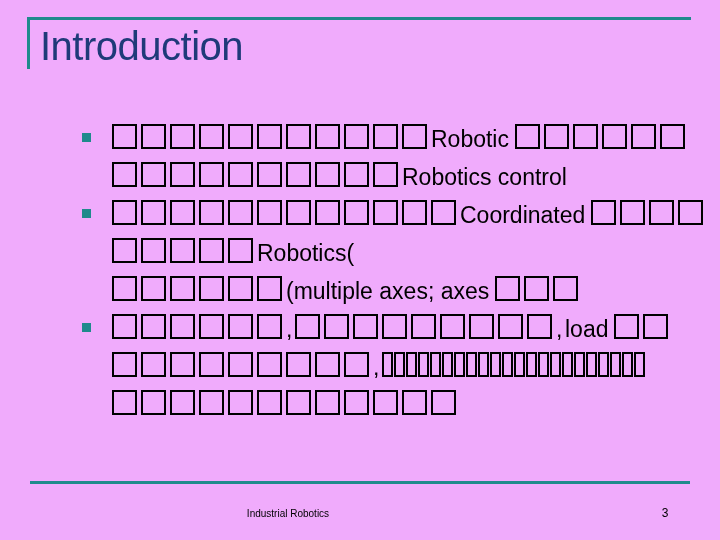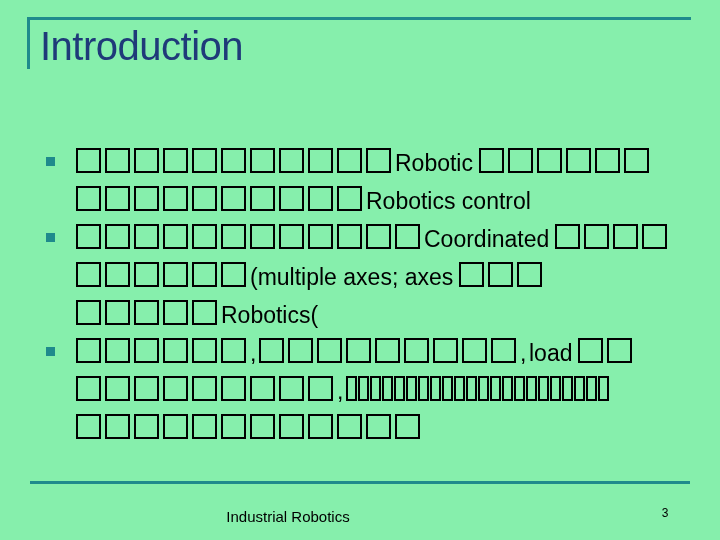--- a/index.html
+++ b/index.html
@@ -4,21 +4,21 @@
 <style>
   html, body {
     margin: 0;
     padding: 0;
     background: #ffffff;
   }
   #slide {
     position: relative;
     width: 720px;
     height: 540px;
-    background: #86efac;
+    background: #f0abfc;
     overflow: hidden;
     font-family: "Liberation Sans", sans-serif;
   }
 
   
   #title-rule-top {
     position: absolute;
     left: 27px;
     top: 17px;
     width: 664px;
@@ -41,22 +41,23 @@
     line-height: 48px;
     color: #1F3A79;
     letter-spacing: -0.5px;
     white-space: nowrap;
   }
 
   
   #body {
     position: absolute;
     left: 0;
-    top: 144px;
+    top: 120px;
     width: 580px;
+    padding-left: 36px;
   }
   .bullet-row {
     position: relative;
     margin: 0;
     padding: 0 0 0 76px;
   }
   .bullet-marker {
     position: absolute;
     left: 46px;
     top: 13px;
@@ -110,21 +111,21 @@
     width: 660px;
     height: 3px;
     background: #1F8A8C;
   }
   #footer-text {
     position: absolute;
     left: 0;
     top: 508px;
     width: 576px;
     text-align: center;
-    font-size: 15px;
+    font-size: 10px;
     color: #000000;
   }
   #page-number {
     position: absolute;
     left: 640px;
     top: 506px;
     width: 50px;
     text-align: center;
     font-size: 12px;
     color: #000000;
@@ -144,22 +145,22 @@
         <span class="bullet-marker"></span>
         <div class="bullet-body">
           <div class="line"><span class="tofu"></span><span class="tofu"></span><span class="tofu"></span><span class="tofu"></span><span class="tofu"></span><span class="tofu"></span><span class="tofu"></span><span class="tofu"></span><span class="tofu"></span><span class="tofu"></span><span class="tofu"></span><span class="lat">Robotic</span><span class="sep"></span><span class="tofu"></span><span class="tofu"></span><span class="tofu"></span><span class="tofu"></span><span class="tofu"></span><span class="tofu"></span></div>
           <div class="line"><span class="tofu"></span><span class="tofu"></span><span class="tofu"></span><span class="tofu"></span><span class="tofu"></span><span class="tofu"></span><span class="tofu"></span><span class="tofu"></span><span class="tofu"></span><span class="tofu"></span><span class="lat">Robotics control</span><span class="sep"></span></div>
         </div>
       </div>
       <div class="bullet-row">
         <span class="bullet-marker"></span>
         <div class="bullet-body">
           <div class="line"><span class="tofu"></span><span class="tofu"></span><span class="tofu"></span><span class="tofu"></span><span class="tofu"></span><span class="tofu"></span><span class="tofu"></span><span class="tofu"></span><span class="tofu"></span><span class="tofu"></span><span class="tofu"></span><span class="tofu"></span><span class="lat">Coordinated</span><span class="sep"></span><span class="tofu"></span><span class="tofu"></span><span class="tofu"></span><span class="tofu"></span></div>
+          <div class="line"><span class="tofu"></span><span class="tofu"></span><span class="tofu"></span><span class="tofu"></span><span class="tofu"></span><span class="lat">Robotics(</span><span class="sep"></span></div>
           <div class="line"><span class="tofu"></span><span class="tofu"></span><span class="tofu"></span><span class="tofu"></span><span class="tofu"></span><span class="tofu"></span><span class="lat">(multiple axes; axes</span><span class="sep"></span><span class="tofu"></span><span class="tofu"></span><span class="tofu"></span></div>
-          <div class="line"><span class="tofu"></span><span class="tofu"></span><span class="tofu"></span><span class="tofu"></span><span class="tofu"></span><span class="lat">Robotics(</span><span class="sep"></span></div>
         </div>
       </div>
       <div class="bullet-row">
         <span class="bullet-marker"></span>
         <div class="bullet-body">
           <div class="line"><span class="tofu"></span><span class="tofu"></span><span class="tofu"></span><span class="tofu"></span><span class="tofu"></span><span class="tofu"></span><span class="comma">,</span><span class="tofu"></span><span class="tofu"></span><span class="tofu"></span><span class="tofu"></span><span class="tofu"></span><span class="tofu"></span><span class="tofu"></span><span class="tofu"></span><span class="tofu"></span><span class="comma">,</span><span class="lat">load</span><span class="sep"></span><span class="tofu"></span><span class="tofu"></span></div>
           <div class="line"><span class="tofu"></span><span class="tofu"></span><span class="tofu"></span><span class="tofu"></span><span class="tofu"></span><span class="tofu"></span><span class="tofu"></span><span class="tofu"></span><span class="tofu"></span><span class="comma">,</span><span class="tofu narrow"></span><span class="tofu narrow"></span><span class="tofu narrow"></span><span class="tofu narrow"></span><span class="tofu narrow"></span><span class="tofu narrow"></span><span class="tofu narrow"></span><span class="tofu narrow"></span><span class="tofu narrow"></span><span class="tofu narrow"></span><span class="tofu narrow"></span><span class="tofu narrow"></span><span class="tofu narrow"></span><span class="tofu narrow"></span><span class="tofu narrow"></span><span class="tofu narrow"></span><span class="tofu narrow"></span><span class="tofu narrow"></span><span class="tofu narrow"></span><span class="tofu narrow"></span><span class="tofu narrow"></span><span class="tofu narrow"></span></div>
           <div class="line"><span class="tofu"></span><span class="tofu"></span><span class="tofu"></span><span class="tofu"></span><span class="tofu"></span><span class="tofu"></span><span class="tofu"></span><span class="tofu"></span><span class="tofu"></span><span class="tofu"></span><span class="tofu"></span><span class="tofu"></span></div>
         </div>
       </div>

